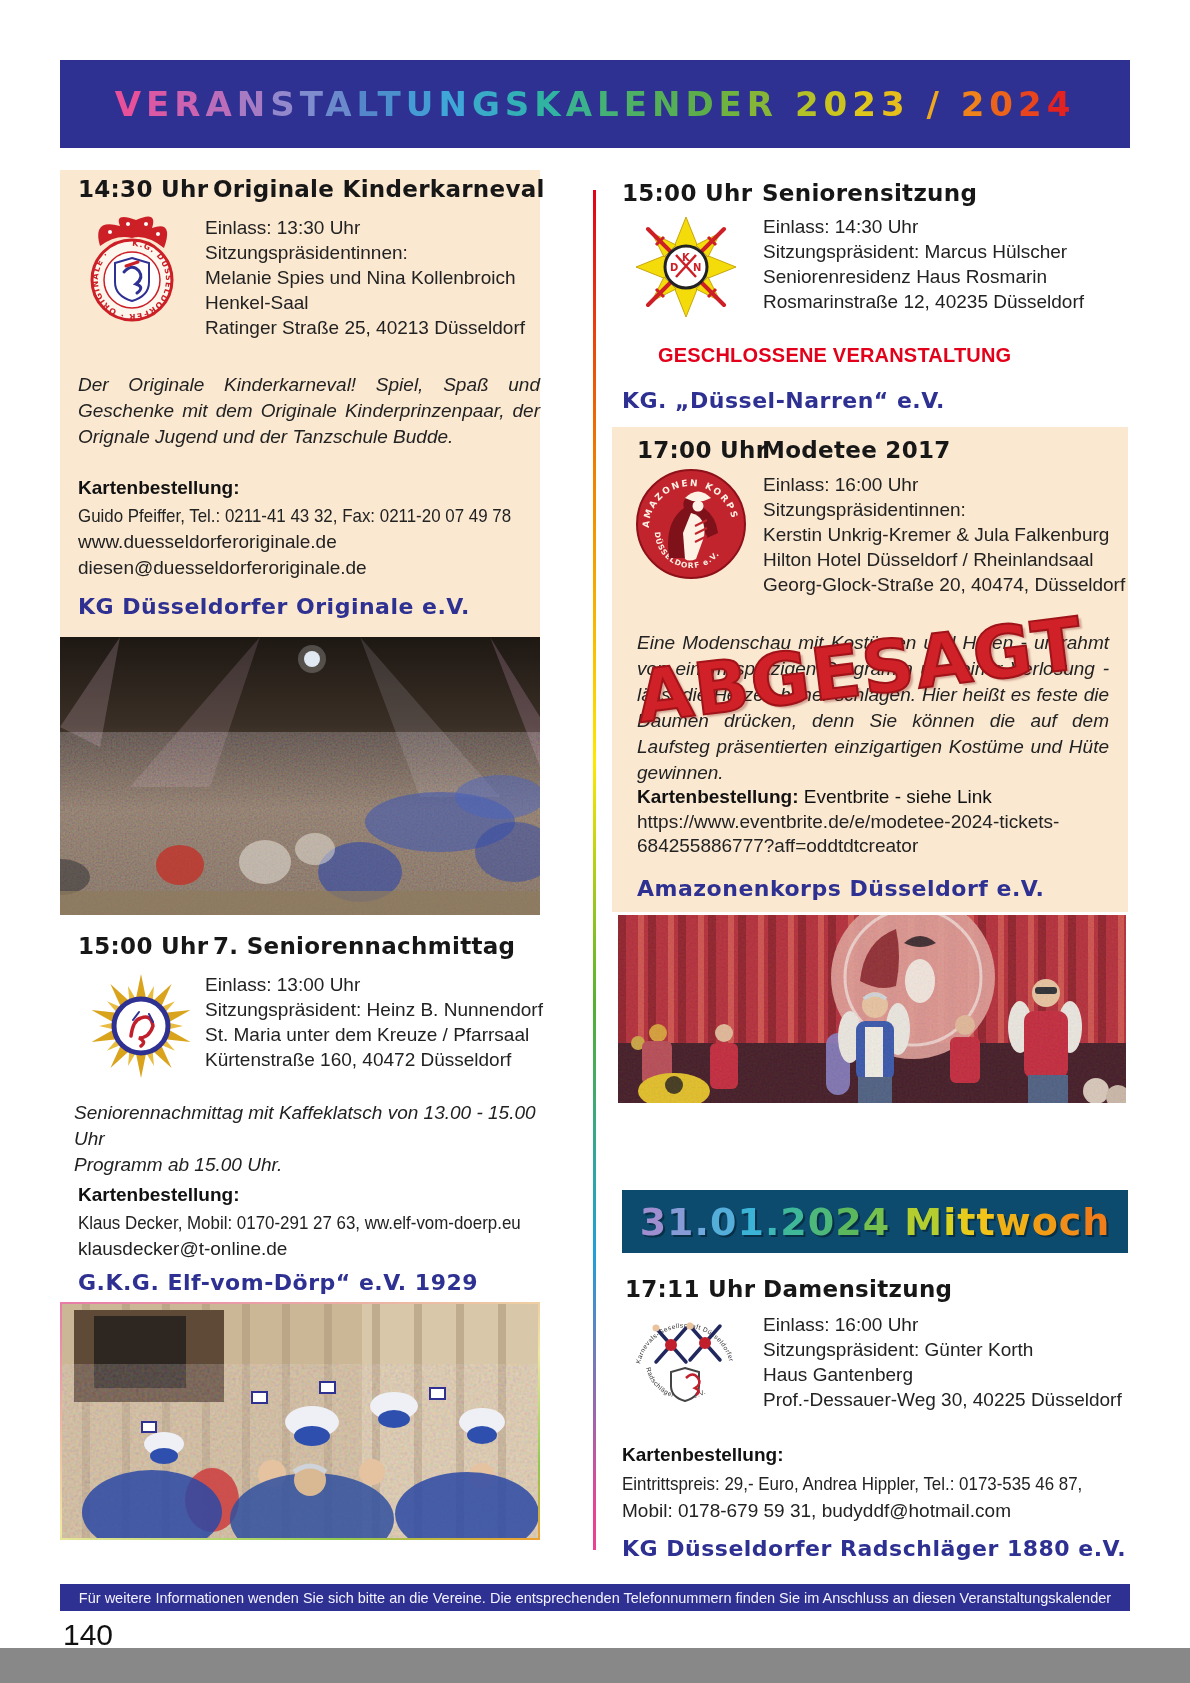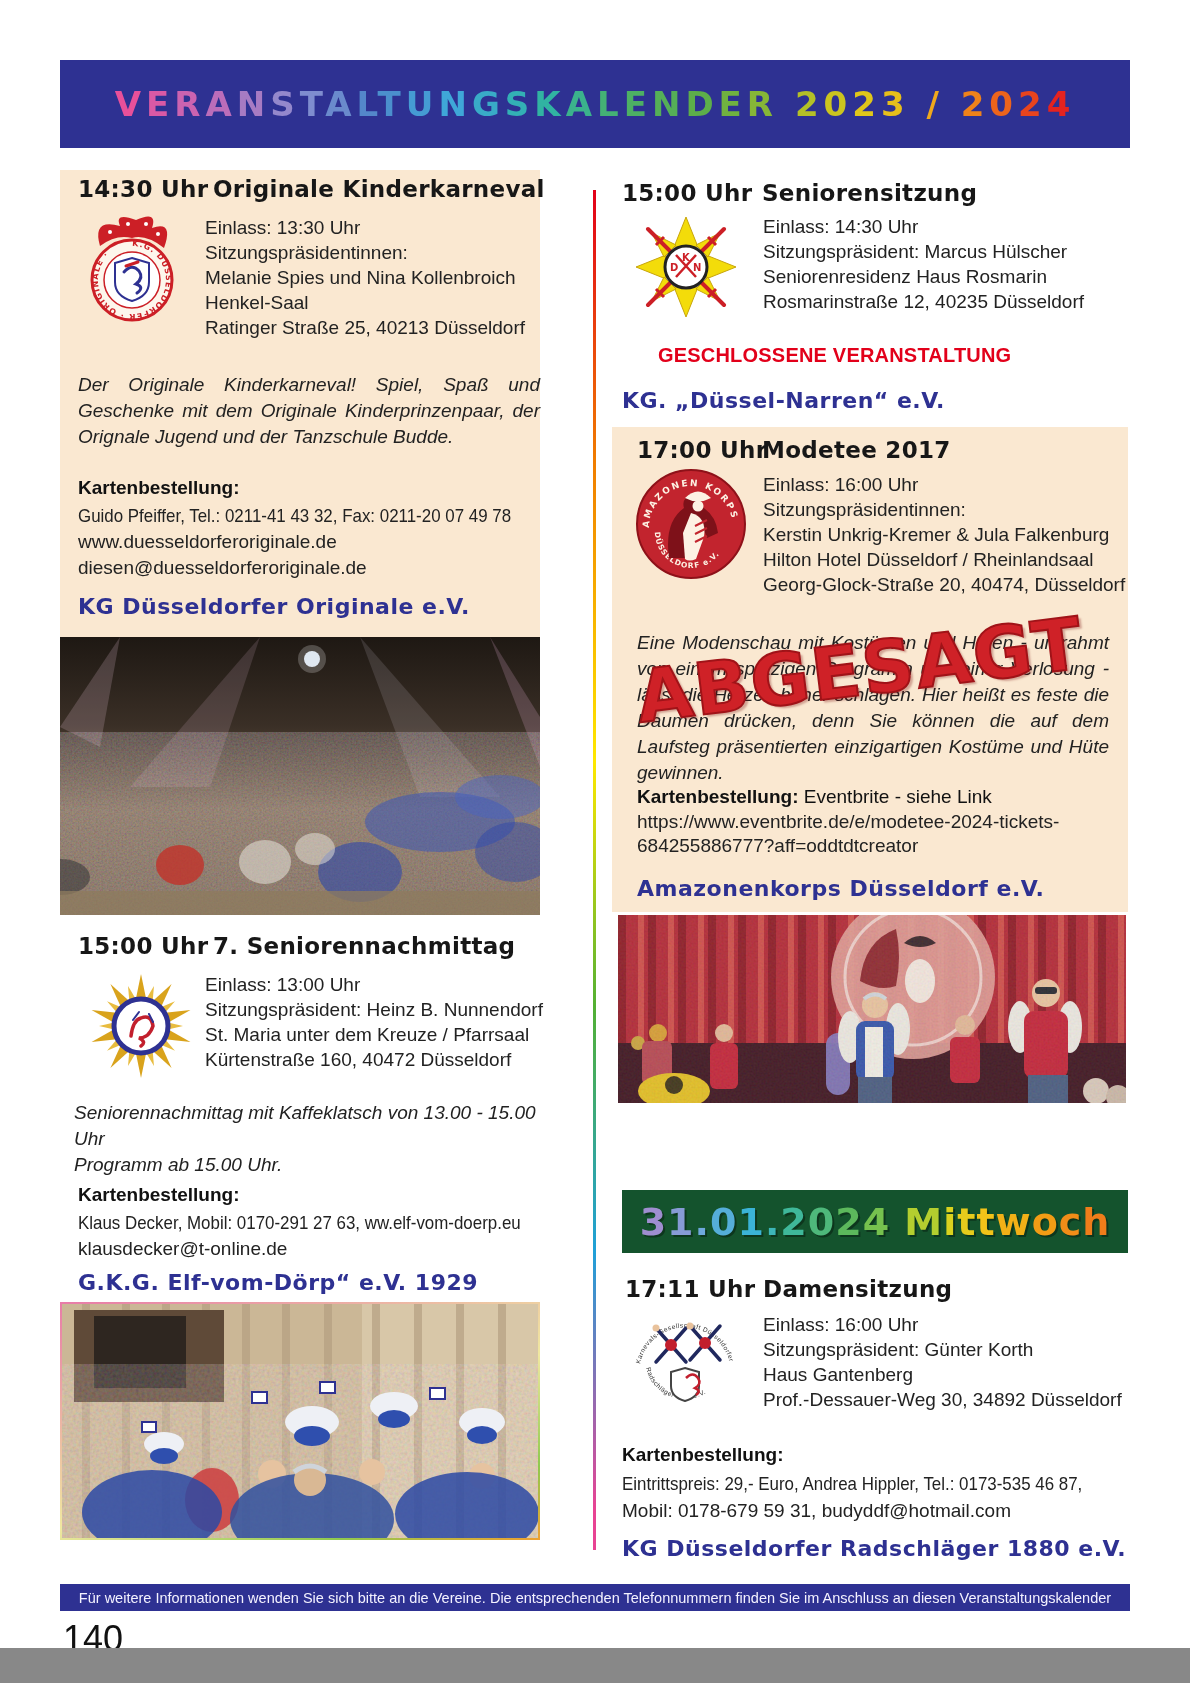--- a/index.html
+++ b/index.html
@@ -6,21 +6,21 @@
   .page{position:relative;width:1190px;height:1648px;margin:0 auto;background:#ffffff;
         font-family:"Liberation Sans",sans-serif;color:#1d1d1b;overflow:hidden;}
   
   .topbar{position:absolute;left:60px;top:60px;width:1070px;height:88px;background:#2e3192;
           display:flex;align-items:center;justify-content:center;}
   .topbar .rb{font-family:"DejaVu Sans",sans-serif;font-weight:bold;font-size:34px;
               letter-spacing:5px;white-space:nowrap;}
   .footbar{position:absolute;left:60px;top:1584px;width:1070px;height:27px;background:#2e3192;
            display:flex;align-items:center;justify-content:center;}
   .footbar span{color:#f4f2ff;font-size:14.5px;white-space:nowrap;letter-spacing:0;}
-  .pagenum{position:absolute;left:63px;top:1618px;font-size:36px;color:#111;}
+  .pagenum{position:absolute;left:63px;top:1618px;font-size:30px;color:#111;}
   .bottomrule{position:absolute;left:95px;top:1676px;width:1095px;height:4px;background:#2e3192;}
   
   .divider{position:absolute;left:593px;top:190px;width:3px;height:1360px;
            background:linear-gradient(180deg,#e2001a 0%,#f07d00 20%,#ffe800 42%,#53b033 60%,#1fa0d8 78%,#e84393 97%);}
   
   .cream{position:absolute;background:#fae8d1;}
   
   .etitle{position:absolute;display:flex;font-family:"DejaVu Sans",sans-serif;font-weight:bold;
           font-size:23px;color:#171717;letter-spacing:.3px;white-space:nowrap;}
   .detail{position:absolute;font-size:19px;line-height:25px;color:#222;white-space:nowrap;}
@@ -29,21 +29,21 @@
   .kb b{font-weight:bold;}
   .tlines{position:absolute;font-size:19px;line-height:26px;color:#222;white-space:nowrap;}
   .fit{transform:scaleX(.89);transform-origin:0 0;}
   .club{position:absolute;font-family:"DejaVu Sans",sans-serif;font-weight:bold;font-size:22px;
         color:#2e3192;letter-spacing:.5px;white-space:nowrap;}
   .rednote{position:absolute;font-weight:bold;font-size:20px;color:#e2001a;letter-spacing:.2px;}
   .stamp{position:absolute;left:630px;top:628px;width:460px;text-align:center;
          font-family:"DejaVu Sans",sans-serif;font-weight:bold;font-size:72px;color:#cf2127;
          transform:rotate(-7deg);letter-spacing:2px;-webkit-text-stroke:2px #a01318;
          text-shadow:3px 3px 2px rgba(120,10,10,.30);}
-  .datebanner{position:absolute;left:622px;top:1190px;width:506px;height:63px;background:#14532d;
+  .datebanner{position:absolute;left:622px;top:1190px;width:506px;height:63px;background:#0c4a6e;
               display:flex;align-items:center;justify-content:center;}
   .datebanner .rb{font-family:"DejaVu Sans",sans-serif;font-weight:bold;font-size:38px;
                   letter-spacing:1px;white-space:nowrap;text-shadow:2px 2px 0 rgba(0,0,0,.35);}
   .photo{position:absolute;display:block;}
   .photo2wrap{position:absolute;left:60px;top:1302px;width:480px;height:238px;box-sizing:border-box;
               padding:2px;background:linear-gradient(160deg,#e87ba8,#f0e8a0 55%,#8fc94e 82%,#f0a030);}
   .logo{position:absolute;}
 </style>
 </head>
 <body>
@@ -388,21 +388,21 @@
       <circle cx="77" cy="37" r="6" fill="#c21f2d"></circle>
     <circle cx="28" cy="22" r="3.5" fill="#e9c29c"></circle>
       <circle cx="62" cy="20" r="3.5" fill="#e9c29c"></circle>
     <path d="M47,62 l14,4 v14 q0,11 -14,15 q-14,-4 -14,-15 v-14 z" fill="#fff" stroke="#444" stroke-width="2" transform="translate(10,0)"></path>
     <path d="M50,72 q7,-7 12,0 q4,6 -3,10 q7,3 1,7" fill="none" stroke="#c21f2d" stroke-width="2.5" transform="translate(8,0)"></path>
   </svg>
   <div class="detail" style="left:763px;top:1312px;">
     <div>Einlass: 16:00 Uhr</div>
     <div>Sitzungspräsident: Günter Korth</div>
     <div>Haus Gantenberg</div>
-    <div>Prof.-Dessauer-Weg 30, 34892 Düsseldorf</div>
+    <div>Prof.-Dessauer-Weg 30, 40225 Düsseldorf</div>
   </div>
   <div class="kb" style="left:622px;top:1444px;">
     <b>Kartenbestellung:</b>
   </div>
   <div class="tlines" style="left:622px;top:1470px;line-height:27px;">
     <div class="fit">Eintrittspreis: 29,- Euro, Andrea Hippler, Tel.: 0173-535 46 87,</div>
     <div>Mobil: 0178-679 59 31, budyddf@hotmail.com</div>
   </div>
   <div class="club" style="left:622px;top:1536px;">KG Düsseldorfer Radschläger 1880 e.V.</div>
 

